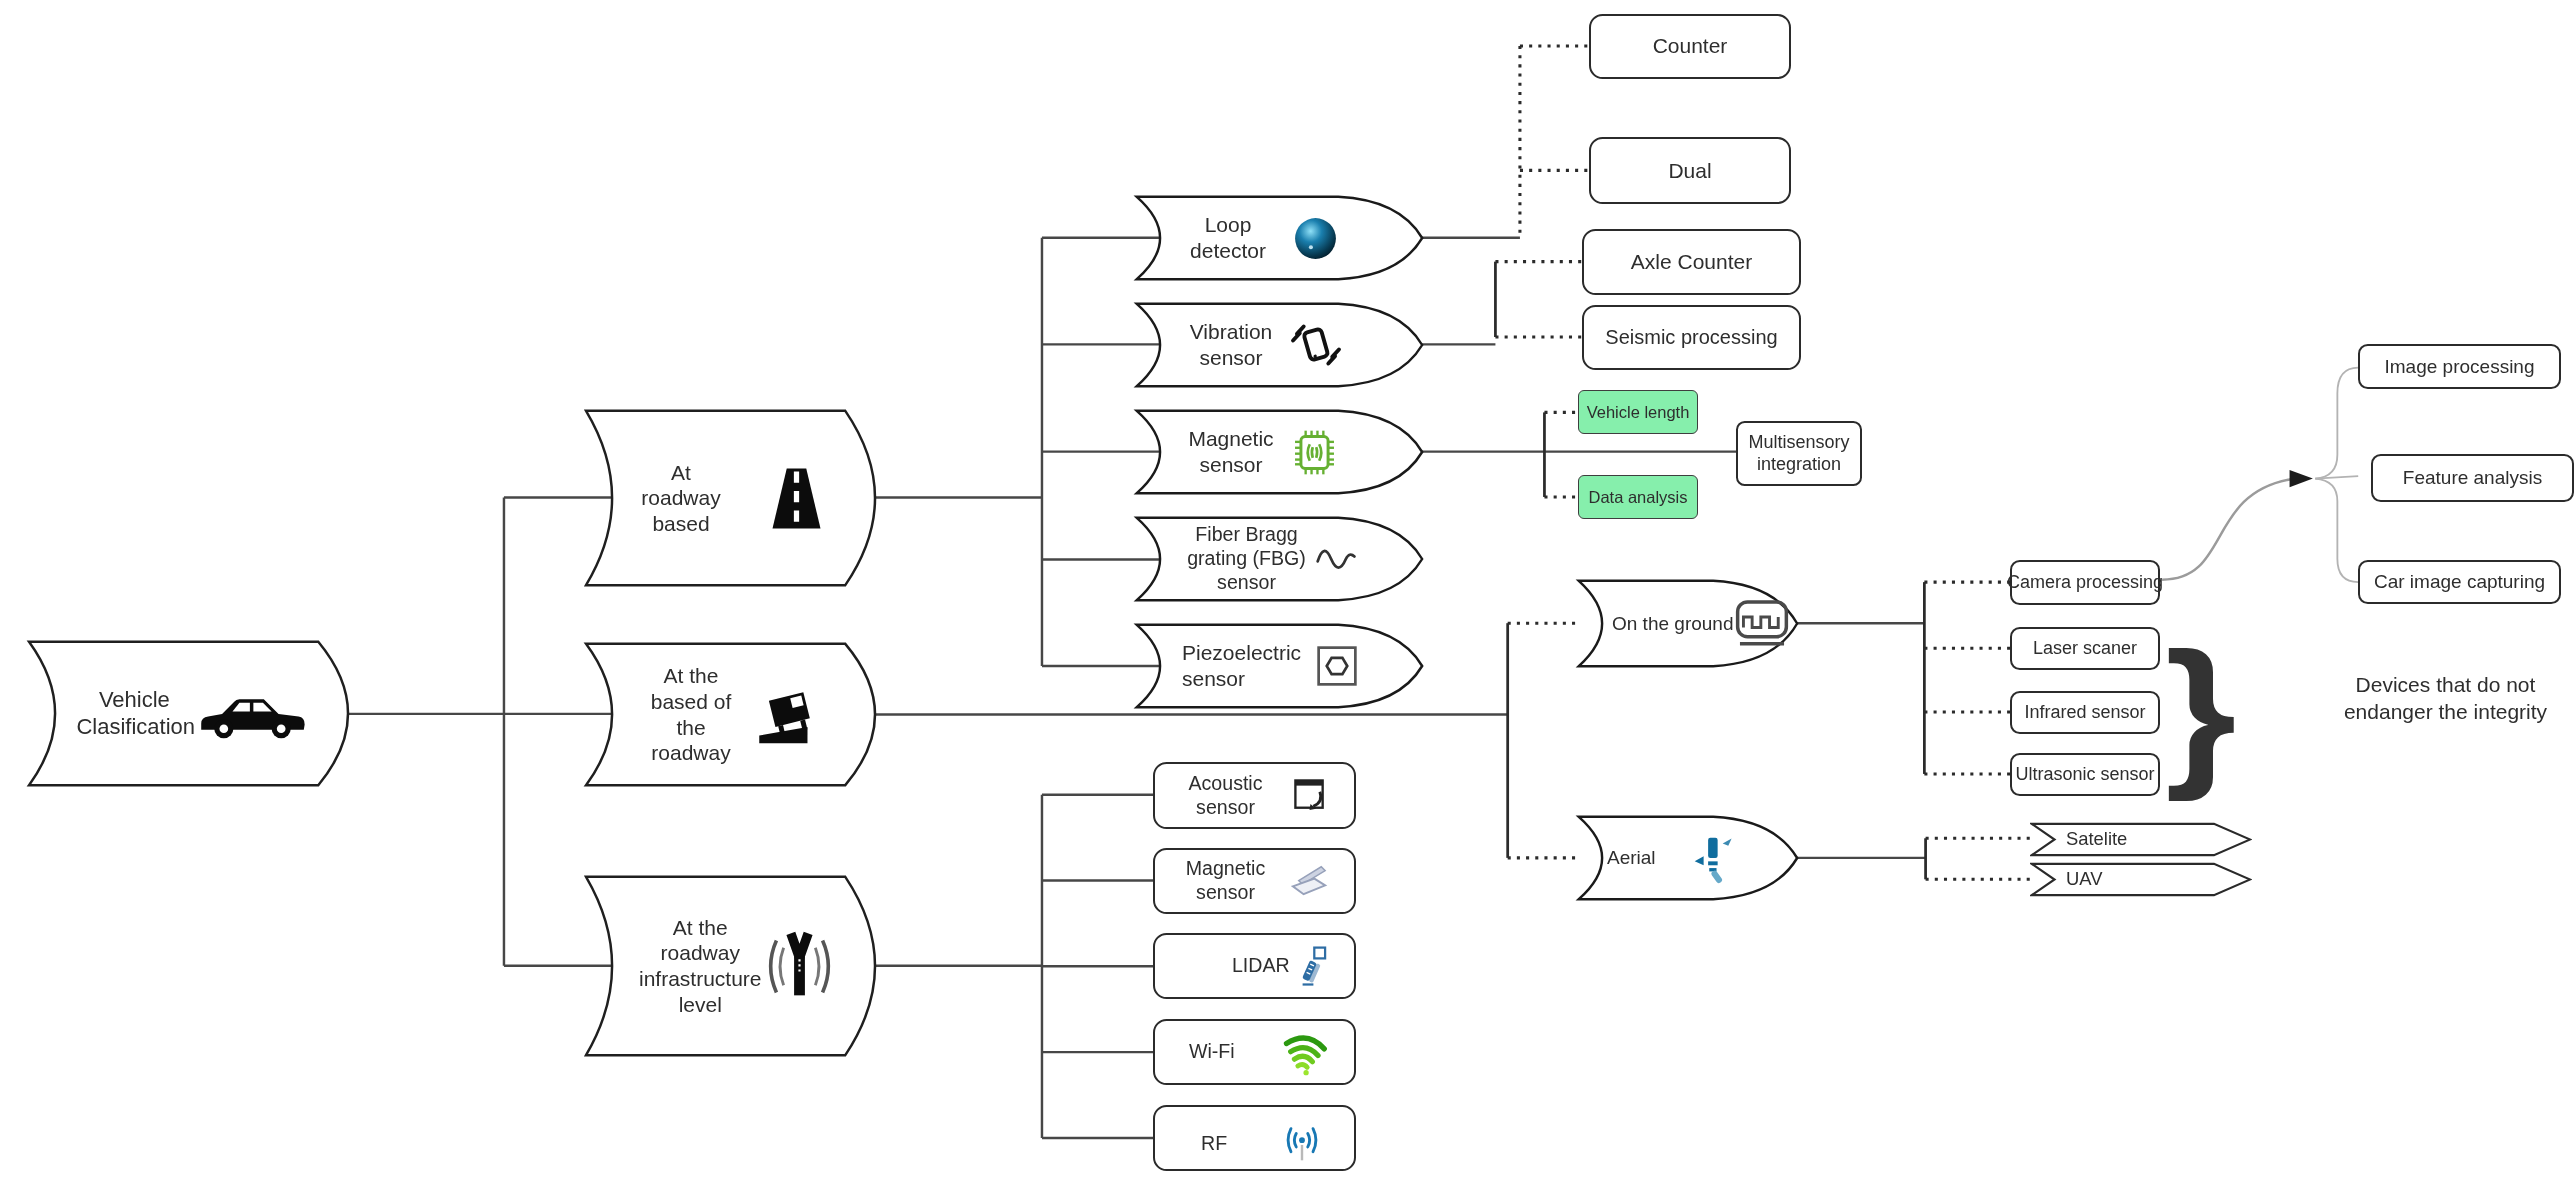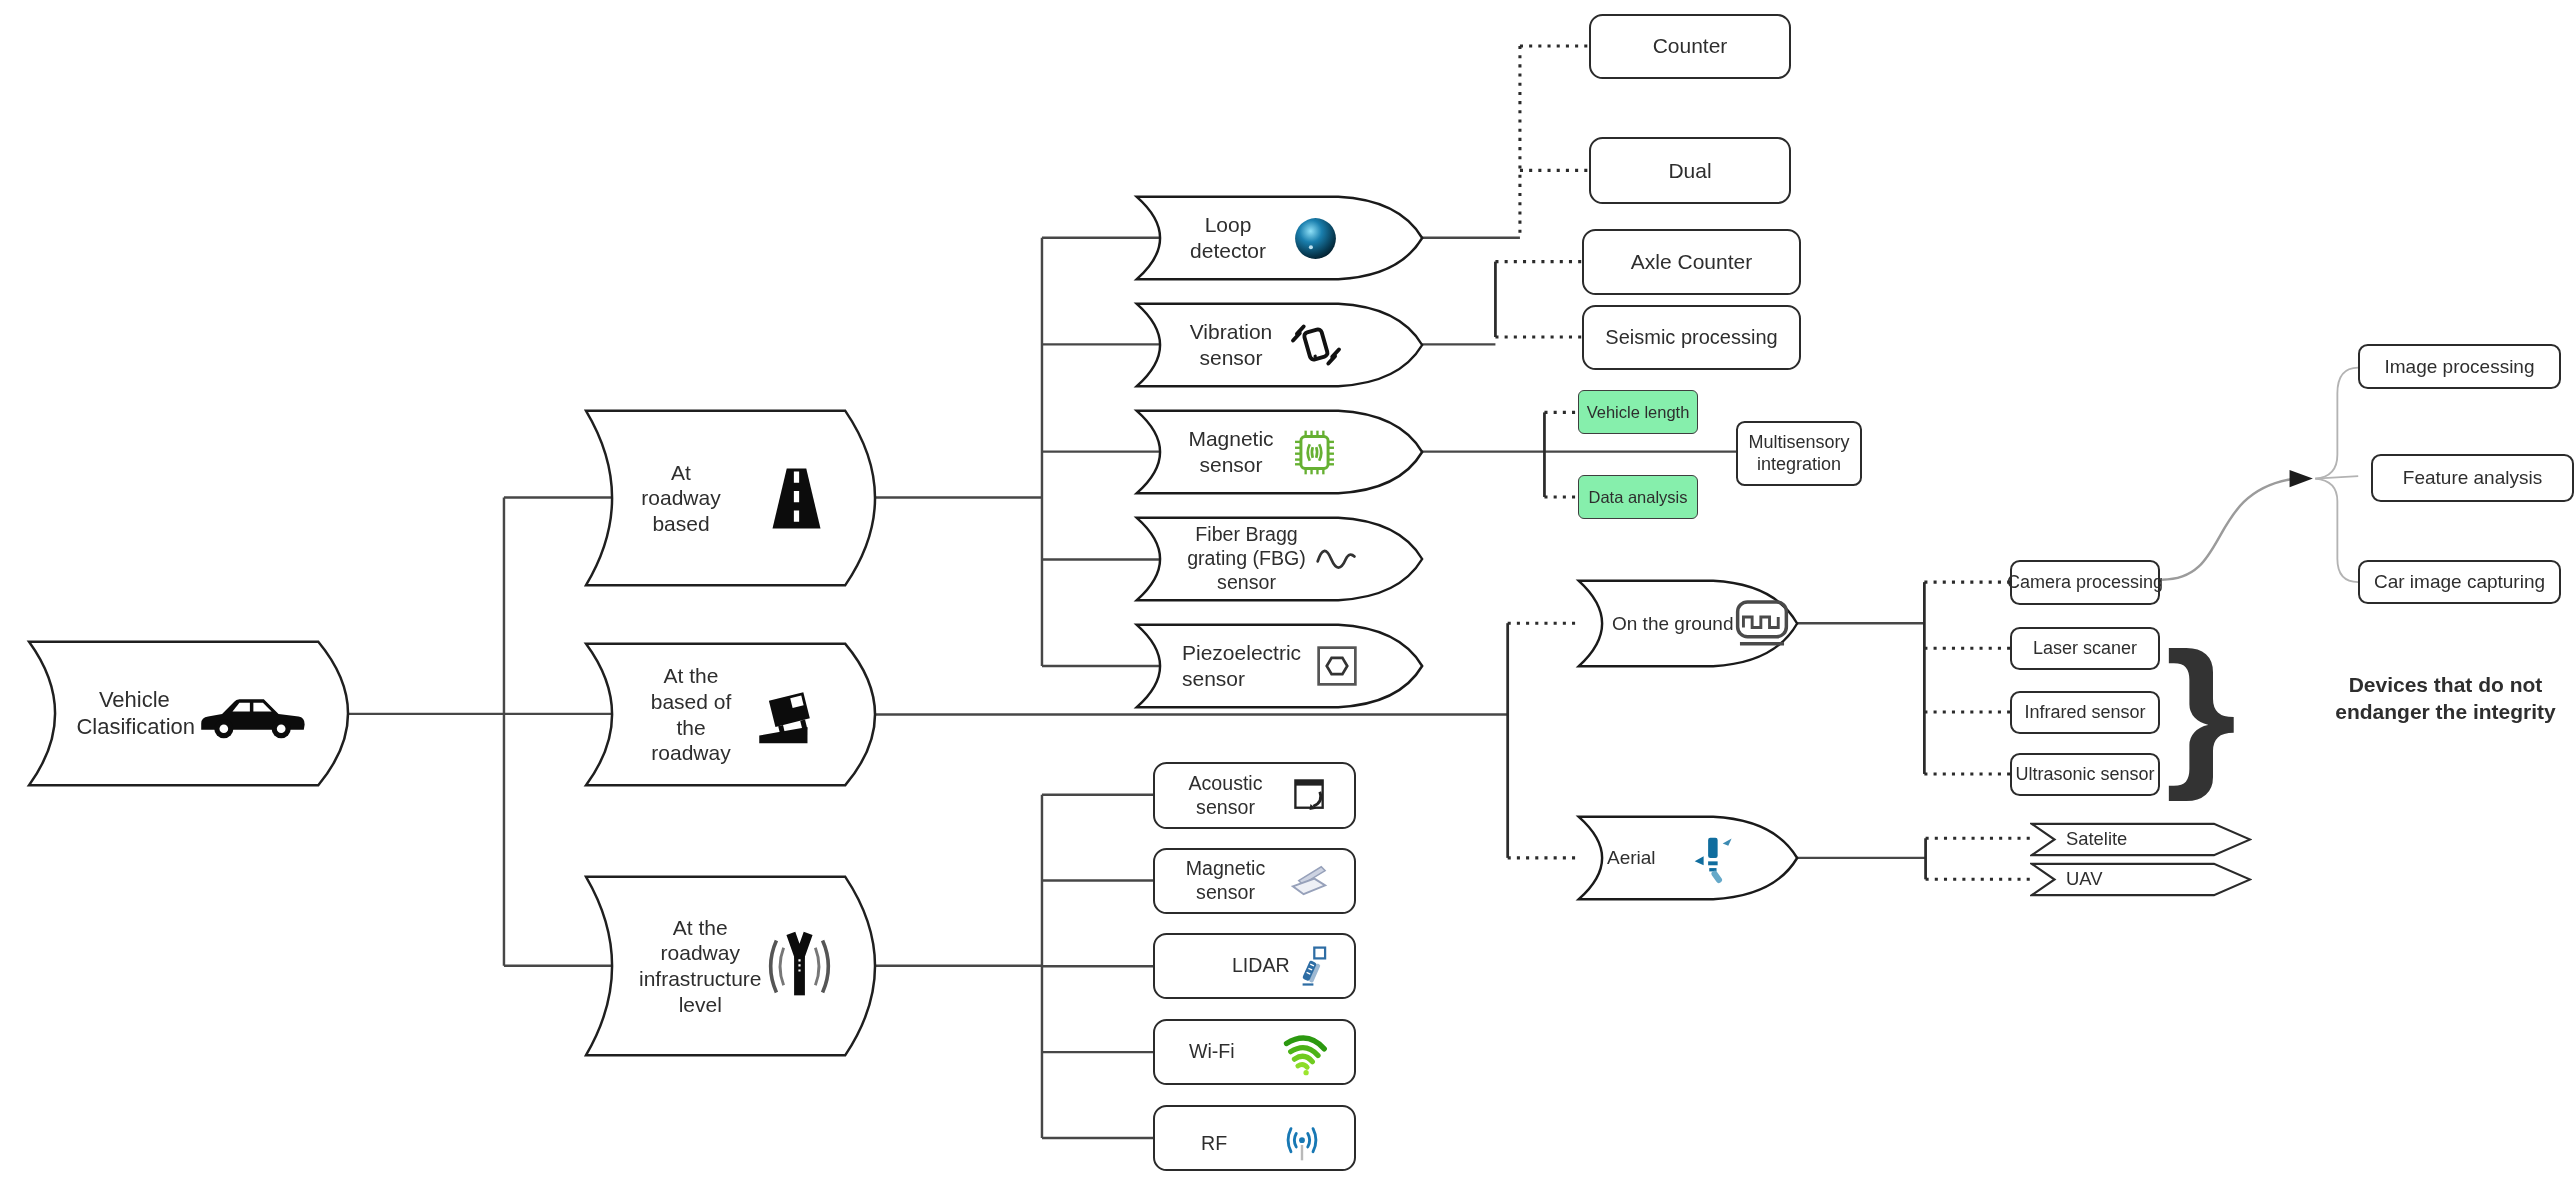--- a/index.html
+++ b/index.html
@@ -14,21 +14,21 @@
   .node{position:absolute;z-index:1;display:flex;align-items:center;justify-content:center;box-sizing:border-box;}
   .shape{position:absolute;left:0;top:0;width:100%;height:100%;}
   .inner{position:relative;z-index:2;display:flex;align-items:center;width:100%;height:100%;box-sizing:border-box;}
   .lbl{font-size:21px;line-height:1.22;color:#2e2e2e;text-align:center;}
   .rrect{border:2.5px solid #2b2b2b;border-radius:13.5px;background:#fff;}
   .rrect2{border:2.5px solid #2b2b2b;border-radius:9.8px;background:#fff;}
   .srect{border:1.8px solid #3e3e3e;border-radius:6px;background:#86efac;}
   .center{justify-content:center;}
   .icon{flex:0 0 auto;}
   .brace{position:absolute;z-index:1;font-weight:600;color:#333;transform:scaleX(1.12);transform-origin:left center;}
-  .note{position:absolute;z-index:1;font-size:21px;line-height:1.3;color:#2e2e2e;text-align:center;font-weight:700;}
+  .note{position:absolute;z-index:1;font-size:21px;line-height:1.3;color:#2e2e2e;text-align:center;font-weight:400;}
 </style>
 </head>
 <body>
 
 <div id="canvas">
 
   <svg id="wires" width="2576" height="1190" viewBox="0 0 4203 1942">
 
     <path class="ln" d="M565 1165 H1005"></path>
     <path class="ln" d="M822 812 V1576"></path>

